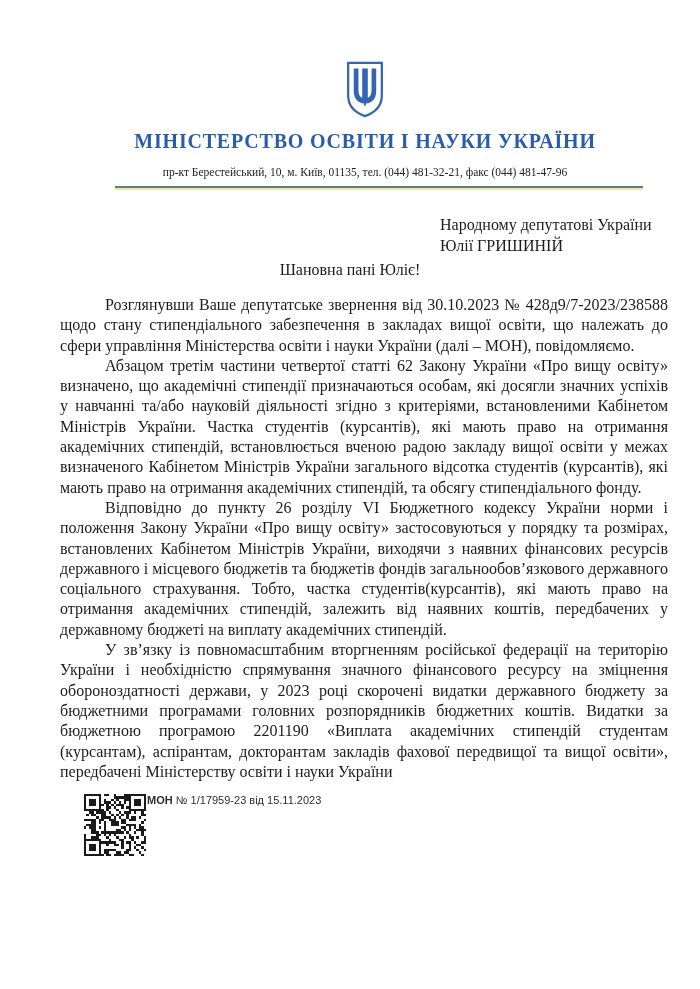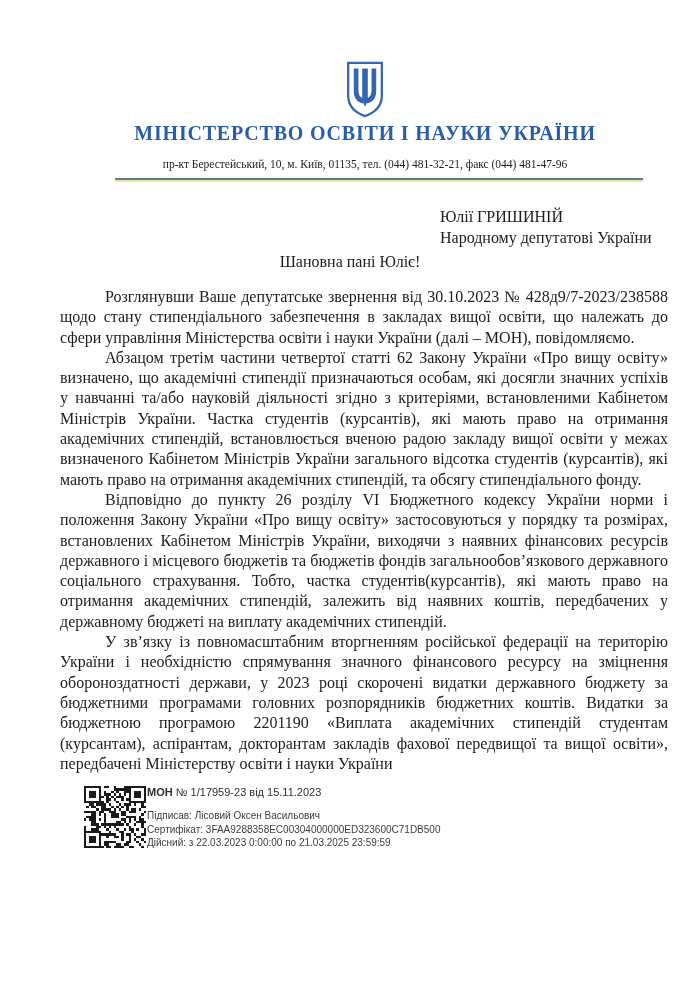--- a/index.html
+++ b/index.html
@@ -10,21 +10,21 @@
     height: 989px;
     background: #ffffff;
     font-family: "Liberation Serif", "DejaVu Serif", serif;
     color: #1c1c1c;
     overflow: hidden;
   }
   
   .letterhead { padding-top: 60px; padding-left: 30px; text-align: center; }
   .emblem { display: block; margin: 0 auto; width: 42px; height: 58px; }
   .ministry-title {
-    margin-top: 4px;
+    margin-top: 12px;
     font-size: 20px;
     font-weight: bold;
     letter-spacing: 0.8px;
     color: #2a5cad;
   }
   .ministry-address {
     margin-top: 12px;
     font-size: 11.5px;
     line-height: 14px;
     color: #222222;
@@ -68,22 +68,22 @@
     </svg>
     <div class="ministry-title">МІНІСТЕРСТВО ОСВІТИ І НАУКИ УКРАЇНИ</div>
     <div class="ministry-address">пр-кт Берестейський, 10, м. Київ, 01135, тел. (044) 481-32-21, факс (044) 481-47-96</div>
     <div class="flag-divider">
       <div class="bar-top"></div>
       <div class="bar-bottom"></div>
     </div>
   </header>
 
   <div class="recipient">
+    <div>Народному депутатові України</div>
     <div>Юлії ГРИШИНІЙ</div>
-    <div>Народному депутатові України</div>
   </div>
 
   <div class="salutation">Шановна пані Юліє!</div>
 
   <div class="letter-body">
       <p class="para">Розглянувши Ваше депутатське звернення від 30.10.2023 № 428д9/7-2023/238588  щодо стану стипендіального забезпечення в закладах вищої освіти, що належать до сфери управління Міністерства освіти і науки України (далі – МОН), повідомляємо.</p>
       <p class="para">Абзацом третім частини четвертої статті 62 Закону України «Про вищу освіту» визначено, що академічні стипендії призначаються особам, які досягли значних успіхів у навчанні та/або науковій діяльності згідно з критеріями, встановленими Кабінетом Міністрів України. Частка студентів (курсантів), які мають право на отримання академічних стипендій, встановлюється вченою радою закладу вищої освіти у межах визначеного Кабінетом Міністрів України загального відсотка студентів (курсантів), які мають право на отримання академічних стипендій, та обсягу стипендіального фонду.</p>
       <p class="para">Відповідно до пункту 26 розділу VI Бюджетного кодексу України норми і положення Закону України «Про вищу освіту» застосовуються у порядку та розмірах, встановлених Кабінетом Міністрів України, виходячи з наявних фінансових ресурсів державного і місцевого бюджетів та бюджетів фондів загальнообов’язкового державного соціального страхування. Тобто, частка студентів(курсантів), які мають право на отримання академічних стипендій, залежить від наявних коштів, передбачених у державному бюджеті на виплату академічних стипендій.</p>
       <p class="para">У зв’язку із повномасштабним вторгненням російської федерації на територію України і необхідністю спрямування значного фінансового ресурсу на зміцнення обороноздатності держави, у 2023 році скорочені видатки державного бюджету за бюджетними програмами головних розпорядників бюджетних коштів. Видатки за бюджетною програмою 2201190 «Виплата академічних стипендій студентам (курсантам), аспірантам, докторантам закладів фахової передвищої та вищої освіти», передбачені Міністерству освіти і науки України</p>
     </div>
@@ -412,21 +412,16 @@
           <rect x="18" y="24" width="1" height="1"></rect>
           <rect x="19" y="24" width="1" height="1"></rect>
           <rect x="23" y="24" width="1" height="1"></rect>
         </g>
       </svg>
     <div class="sig-text">
       <div class="sig-ref">
         <b>МОН</b>
         <span>№ 1/17959-23 від 15.11.2023</span>
       </div>
-      <div class="sig-lines">
-        <div>Підписав: Лісовий Оксен Васильович</div>
-        <div>Сертифікат: 3FAA9288358EC00304000000ED323600C71DB500</div>
-        <div>Дійсний: з 22.03.2023 0:00:00 по 21.03.2025 23:59:59</div>
-      </div>
     </div>
   </footer>
 
 </div>
 
 </body></html>

